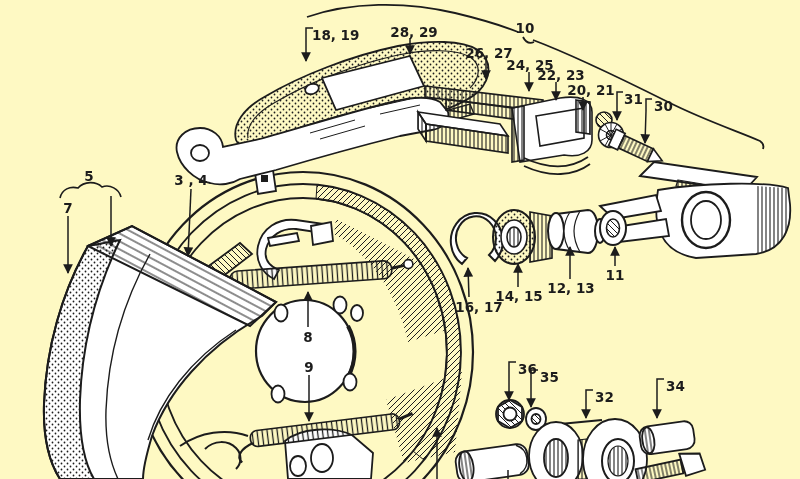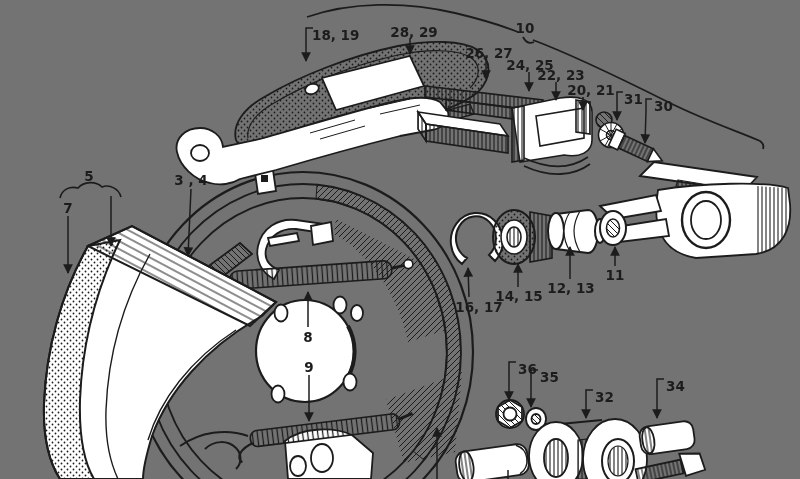--- a/index.html
+++ b/index.html
@@ -1,16 +1,16 @@
 <!DOCTYPE html>
 <html><head>
 <meta charset="utf-8">
 <style>
   html,body{margin:0;padding:0;background:#e8e8e8;}
-  .stage{position:relative;width:800px;height:479px;background:#737373;overflow:hidden;
+  .stage{position:relative;width:800px;height:479px;background:#fef9c3;overflow:hidden;
          font-family:"DejaVu Sans","Liberation Sans",sans-serif;}
   svg{position:absolute;left:0;top:0;}
   text.plbl{font-family:"DejaVu Sans","Liberation Sans",sans-serif;
             font-weight:bold;font-size:13.5px;fill:#1c1c1c;}
 </style>
 </head>
 <body>
 
 <div class="stage">
 <svg width="800" height="479" viewBox="0 0 800 479">

